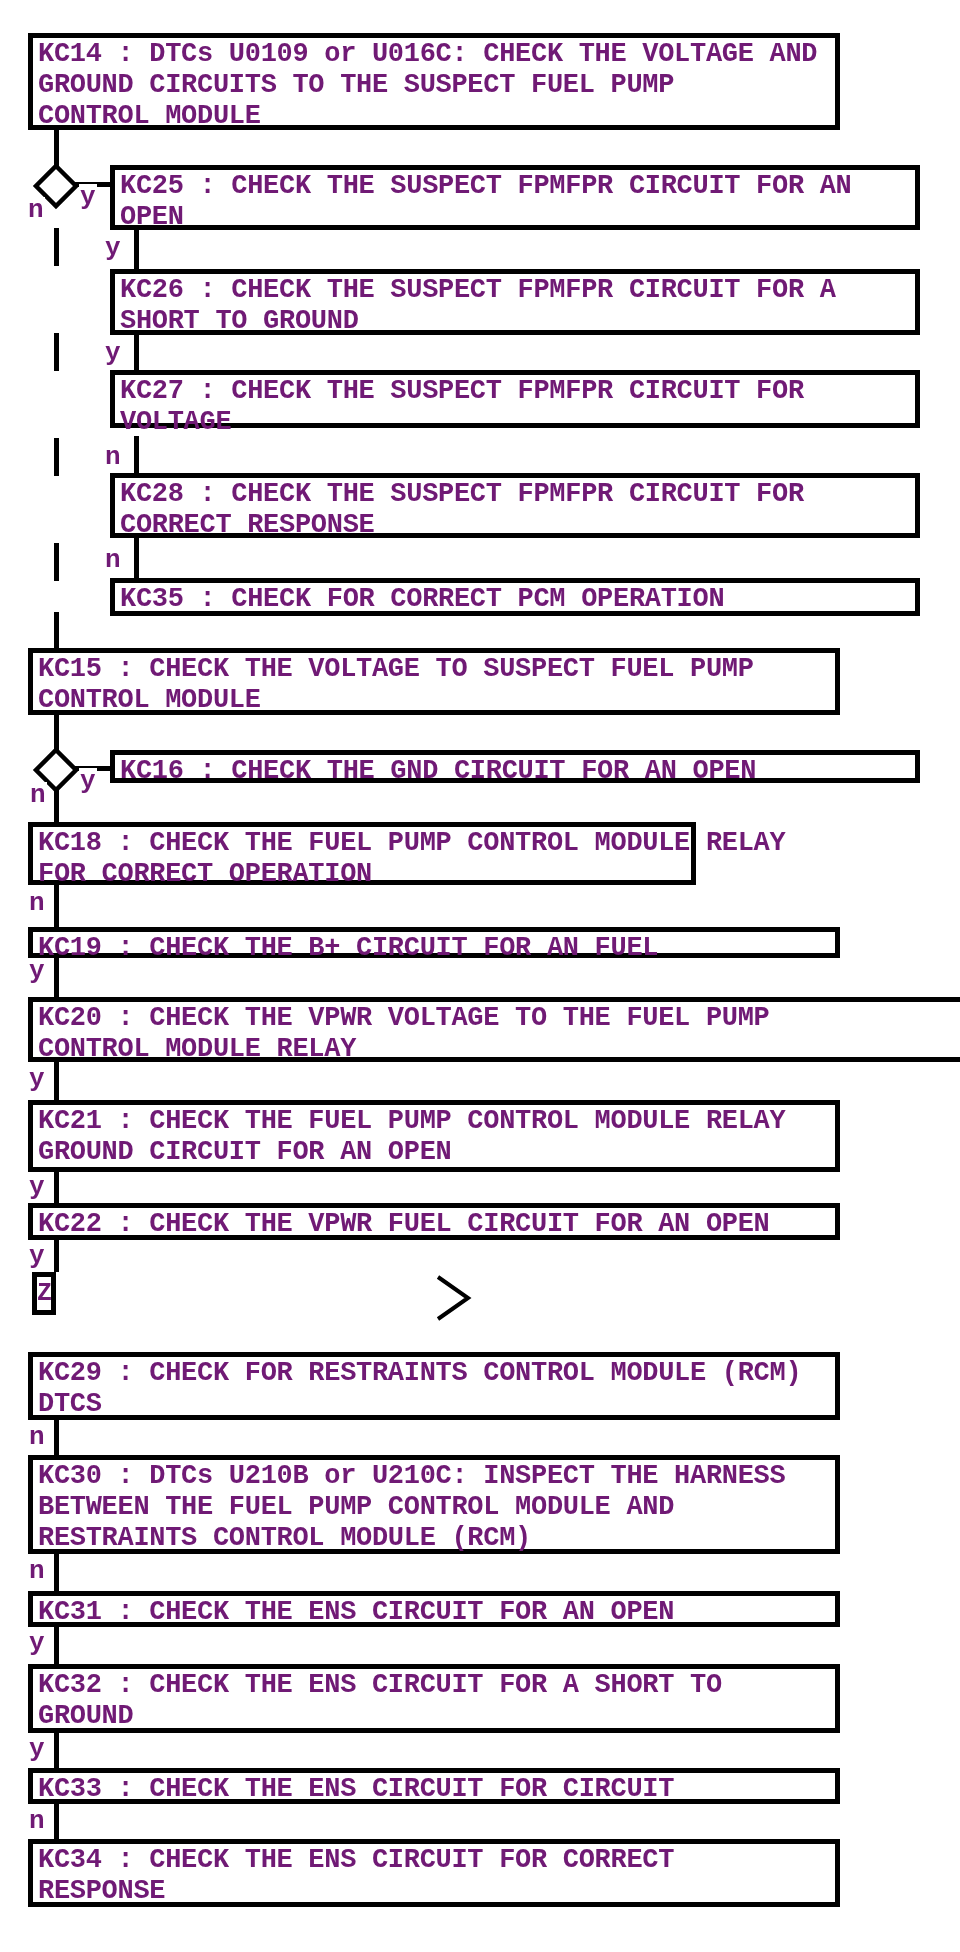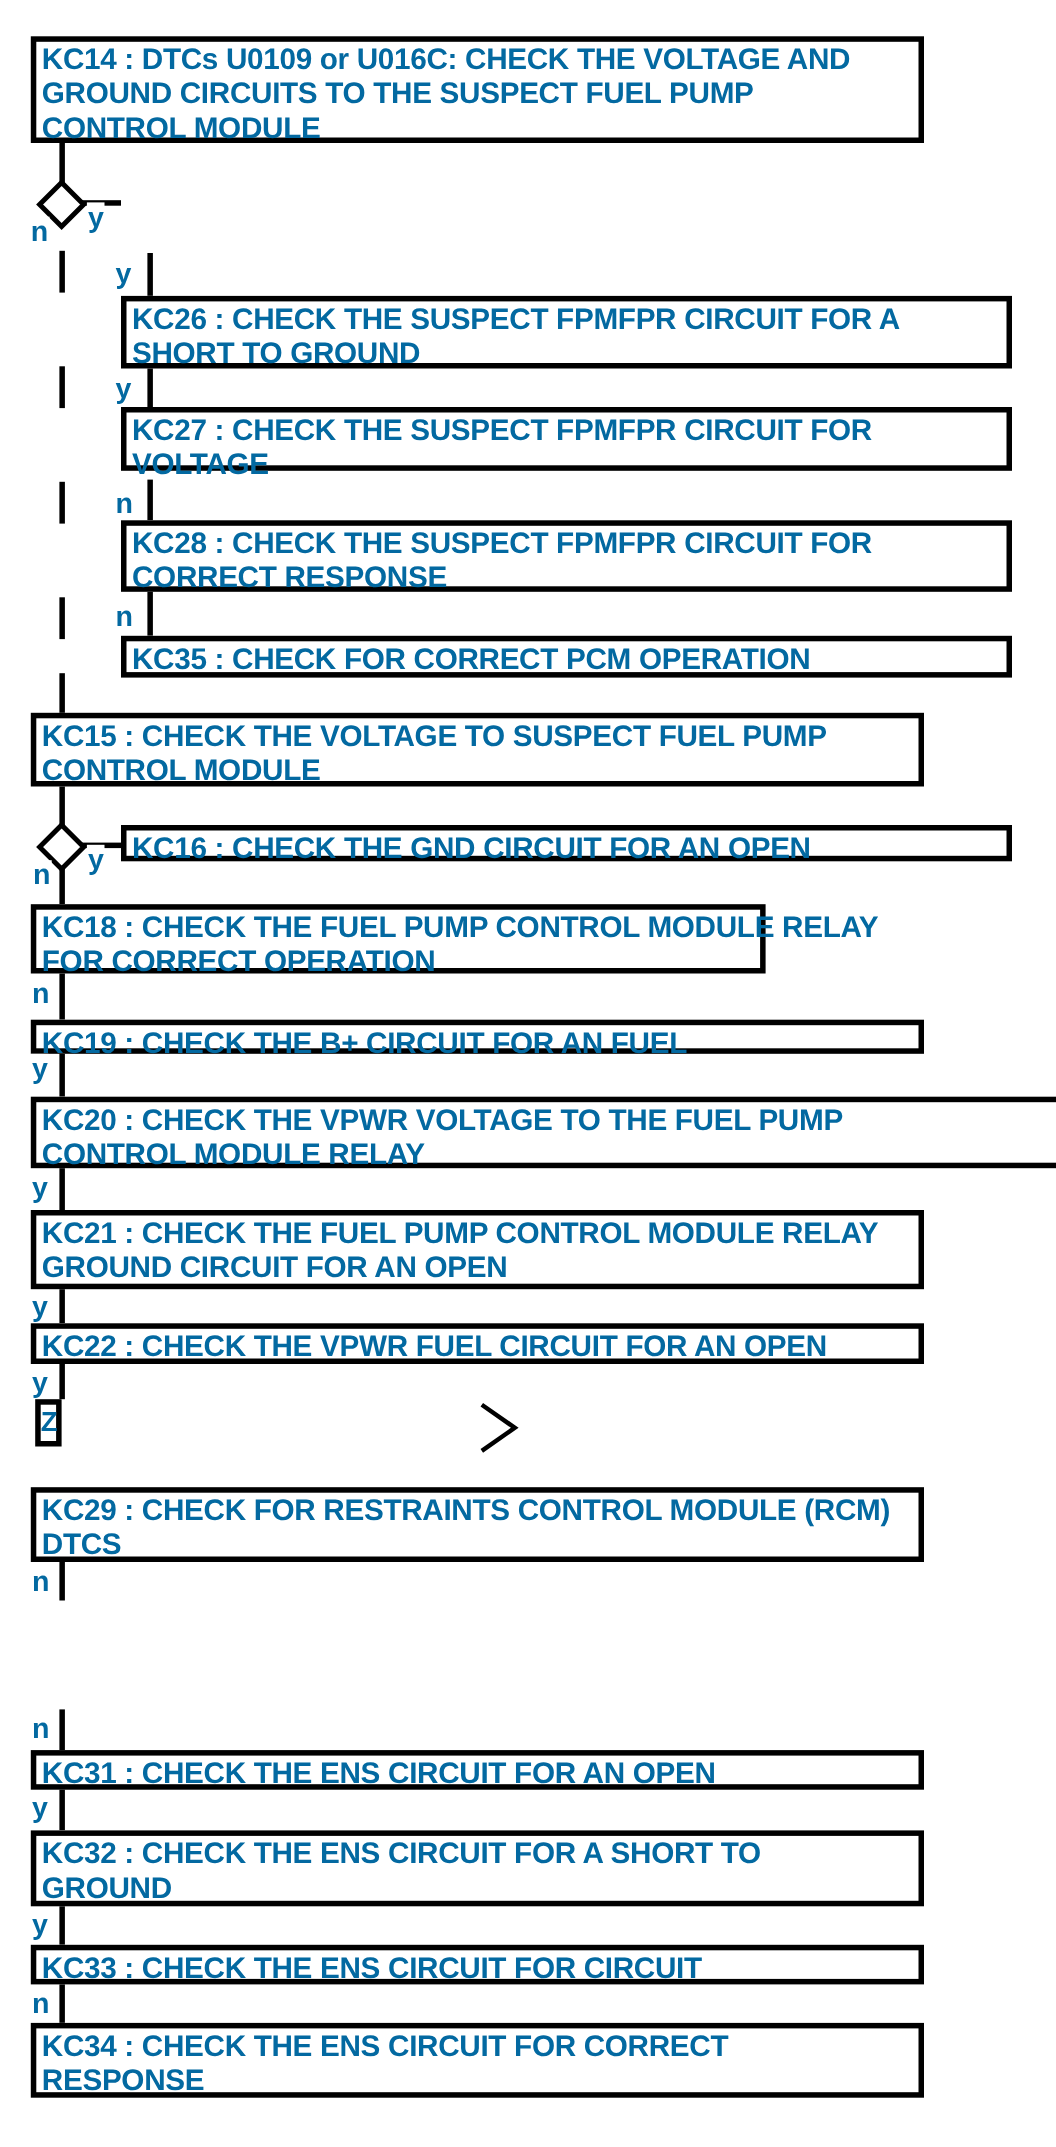--- a/index.html
+++ b/index.html
@@ -1,18 +1,18 @@
 <!DOCTYPE html>
 <html><head>
 <meta charset="utf-8">
 <style>
   html,body{margin:0;padding:0;background:#ffffff;}
   .canvas{
     position:relative;width:960px;height:1952px;background:#ffffff;
-    font-family:Liberation Sans, sans-serif;font-weight:bold;color:#0369a1;
+    font-family:Liberation Mono, monospace;font-weight:bold;color:#701a75;
     overflow:hidden;
   }
   .box{
     position:absolute;box-sizing:border-box;border:5px solid #000000;background:#ffffff;
     font-size:27px;line-height:31px;letter-spacing:-0.3px;white-space:pre;
     padding:1px 5px 0 5px;overflow:visible;
   }
   .vline{position:absolute;width:5px;background:#000000;}
   .hline{position:absolute;height:5px;background:#000000;}
   .blabel{
@@ -43,20 +43,22 @@
   <div class="hline" style="left:74px;top:182px;width:36px"></div>
   <div class="blabel" style="left:79px;top:184px">y</div>
   <div class="blabel" style="left:27px;top:197px">n</div>
 
   <div class="vline" style="left:54px;top:228px;height:38px"></div>
   <div class="vline" style="left:54px;top:333px;height:38px"></div>
   <div class="vline" style="left:54px;top:438px;height:38px"></div>
   <div class="vline" style="left:54px;top:543px;height:38px"></div>
   <div class="vline" style="left:54px;top:612px;height:38px"></div>
 
+  <div class="box" style="left:110px;top:165px;width:810px;height:65px">KC25 : CHECK THE SUSPECT FPMFPR CIRCUIT FOR AN
+OPEN</div>
   <div class="vline" style="left:134px;top:230px;height:39px"></div>
   <div class="blabel" style="left:104px;top:235px">y</div>
 
   <div class="box" style="left:110px;top:269px;width:810px;height:66px">KC26 : CHECK THE SUSPECT FPMFPR CIRCUIT FOR A
 SHORT TO GROUND</div>
   <div class="vline" style="left:134px;top:335px;height:35px"></div>
   <div class="blabel" style="left:104px;top:340px">y</div>
 
   <div class="box" style="left:110px;top:370px;width:810px;height:58px">KC27 : CHECK THE SUSPECT FPMFPR CIRCUIT FOR
 VOLTAGE</div>
@@ -111,20 +113,23 @@
 
   <svg class="chevron" style="left:432px;top:1272px" width="44" height="52" viewBox="0 0 44 52">
     <polyline points="6,5 36,26 6,47" fill="none" stroke="#000000" stroke-width="4"></polyline>
   </svg>
 
   <div class="box" style="left:28px;top:1352px;width:812px;height:68px">KC29 : CHECK FOR RESTRAINTS CONTROL MODULE (RCM)
 DTCS</div>
   <div class="vline" style="left:54px;top:1420px;height:35px"></div>
   <div class="blabel" style="left:28px;top:1424px">n</div>
 
+  <div class="box" style="left:28px;top:1455px;width:812px;height:99px">KC30 : DTCs U210B or U210C: INSPECT THE HARNESS
+BETWEEN THE FUEL PUMP CONTROL MODULE AND
+RESTRAINTS CONTROL MODULE (RCM)</div>
   <div class="vline" style="left:54px;top:1554px;height:37px"></div>
   <div class="blabel" style="left:28px;top:1558px">n</div>
 
   <div class="box" style="left:28px;top:1591px;width:812px;height:36px">KC31 : CHECK THE ENS CIRCUIT FOR AN OPEN</div>
   <div class="vline" style="left:54px;top:1627px;height:37px"></div>
   <div class="blabel" style="left:28px;top:1630px">y</div>
 
   <div class="box" style="left:28px;top:1664px;width:812px;height:69px">KC32 : CHECK THE ENS CIRCUIT FOR A SHORT TO
 GROUND</div>
   <div class="vline" style="left:54px;top:1733px;height:35px"></div>

